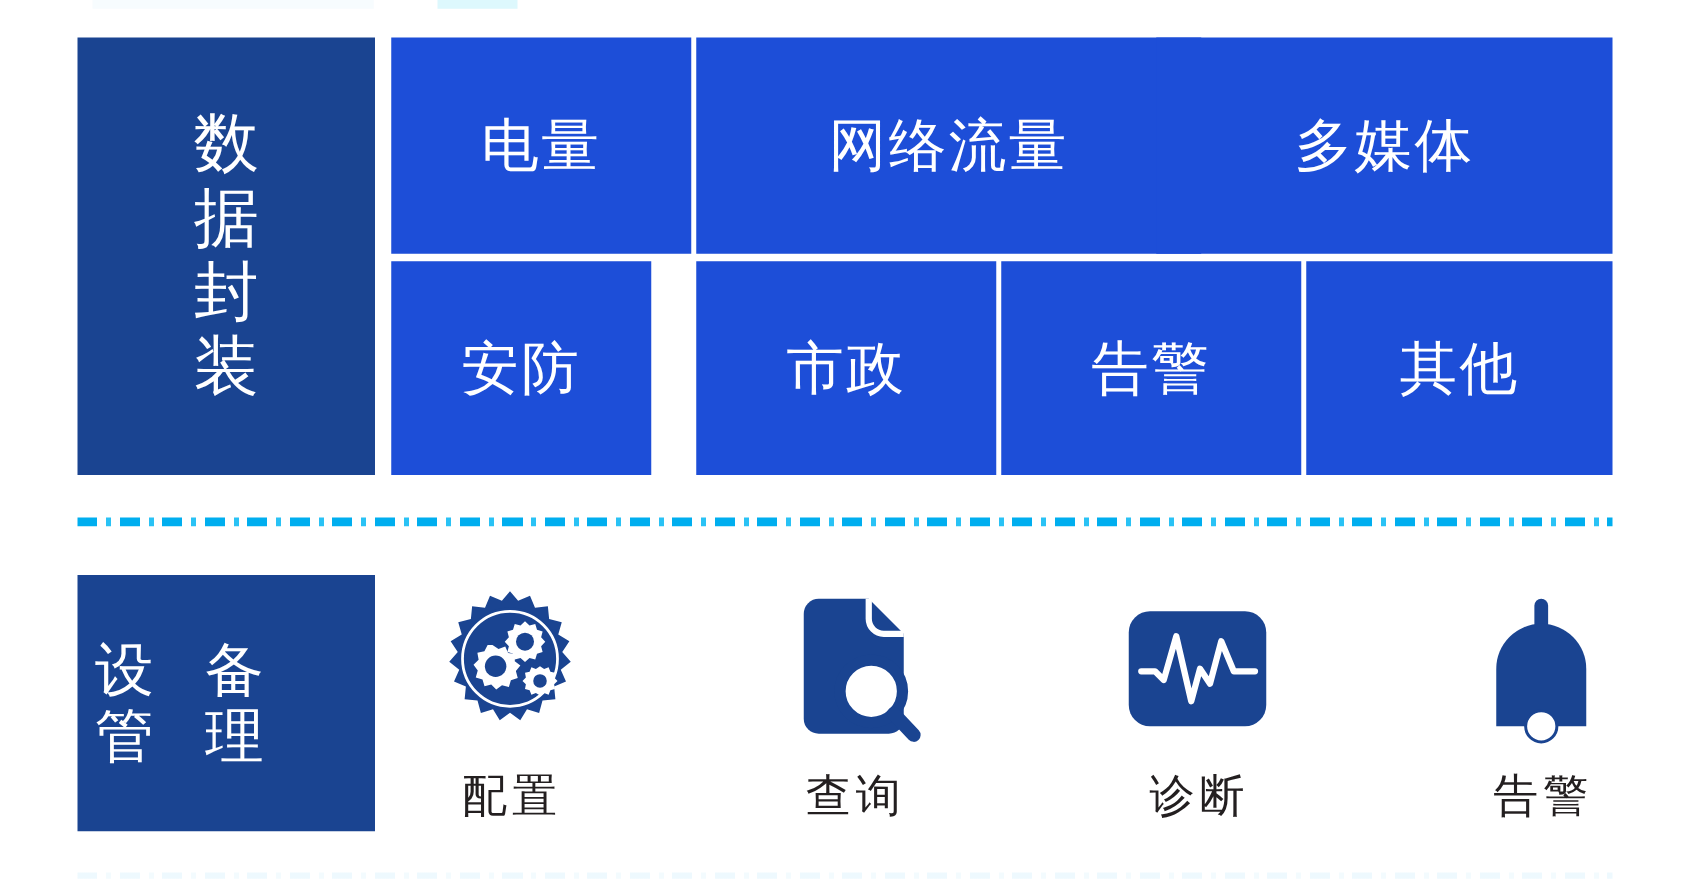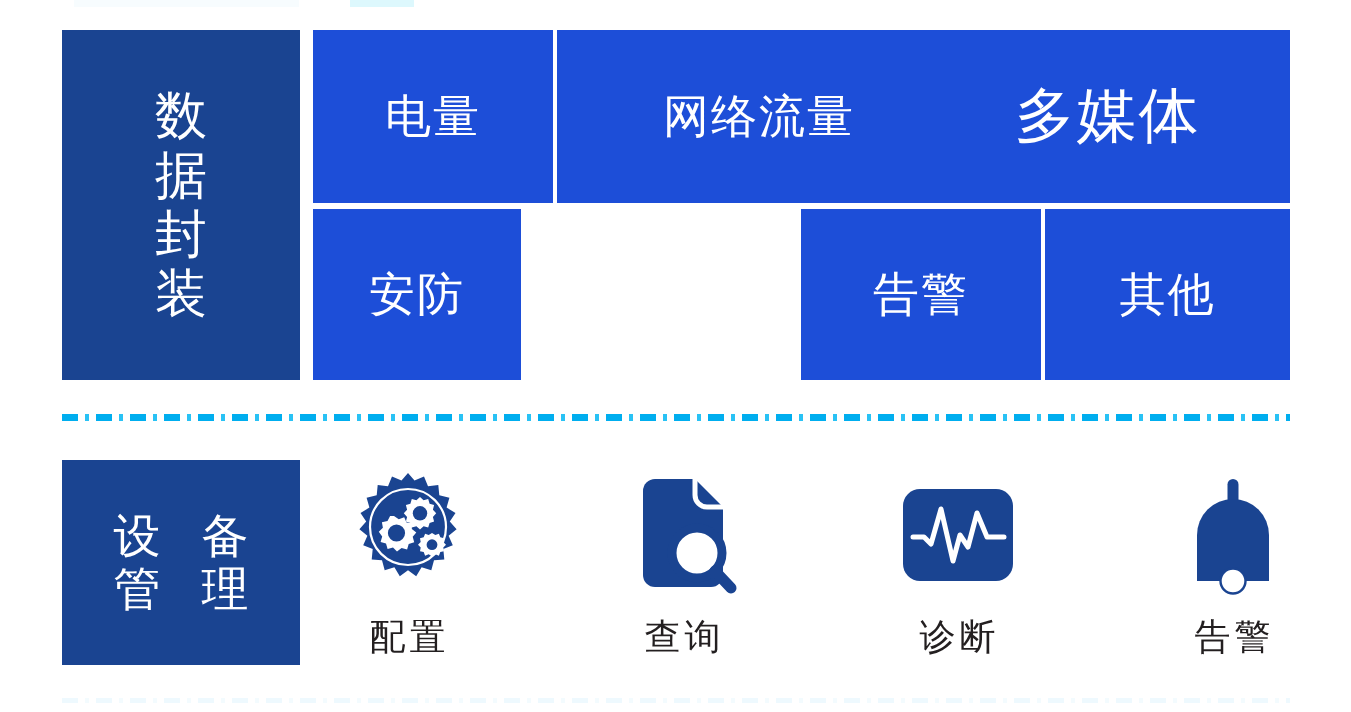--- a/index.html
+++ b/index.html
@@ -38,21 +38,21 @@
   .panel-data {
     left:62px; top:30px; width:238px; height:350px;
     flex-direction:column;
     font-size:52px; line-height:1.14;
     letter-spacing:0;
   }
   .panel-data .ch { display:block; }
 
   .c-power    { left:313px;  top:30px;  width:240px; height:173px; font-size:46px; }
   .c-network  { left:557px;  top:30px;  width:404px; height:173px; font-size:46px; }
-  .c-media    { left:925px;  top:30px;  width:365px; height:173px; font-size:60px; }
+  .c-media    { left:925px;  top:30px;  width:365px; height:173px; font-size:46px; }
 
   .c-security { left:313px;  top:209px; width:208px; height:171px; font-size:46px; }
   .c-city     { left:557px;  top:209px; width:240px; height:171px; font-size:46px; }
   .c-alarm    { left:801px;  top:209px; width:240px; height:171px; font-size:46px; }
   .c-other    { left:1045px; top:209px; width:245px; height:171px; font-size:46px; }
 
   
   .divider {
     position:absolute; left:62px; top:414px; width:1228px; height:7px;
     background-image: repeating-linear-gradient(
@@ -72,21 +72,21 @@
         rgba(255,255,255,0) 27px, rgba(255,255,255,0) 34px);
   }
 
   
   .lower { position:absolute; left:0; top:440px; width:1351px; height:260px; }
 
   .panel-device {
     position:absolute; left:62px; top:20px; width:238px; height:205px;
     background:#1a4491; color:#fff;
     display:flex; flex-direction:column;
-    align-items:center; justify-content:center;
+    justify-content:center;
     font-size:47px; line-height:1.12; letter-spacing:14px;
     text-indent:14px;
   }
   .panel-device .row { display:block; }
 
   .icon-row {
     position:absolute; left:320px; top:14px; width:1000px; height:225px;
     display:flex; align-items:center; justify-content:space-between;
   }
   .icon-item {
@@ -119,20 +119,21 @@
       <span class="ch">数</span>
       <span class="ch">据</span>
       <span class="ch">封</span>
       <span class="ch">装</span>
     </div>
 
     <div class="cell cell-light c-power">电量</div>
     <div class="cell cell-light c-network">网络流量</div>
     <div class="cell cell-light c-media">多媒体</div>
     <div class="cell cell-light c-security">安防</div>
+    <div class="cell cell-light c-city">市政</div>
     <div class="cell cell-light c-alarm">告警</div>
     <div class="cell cell-light c-other">其他</div>
   </div>
 
   <div class="divider"></div>
 
   <div class="lower">
 
     <div class="panel-device">
       <span class="row">设 备</span>

